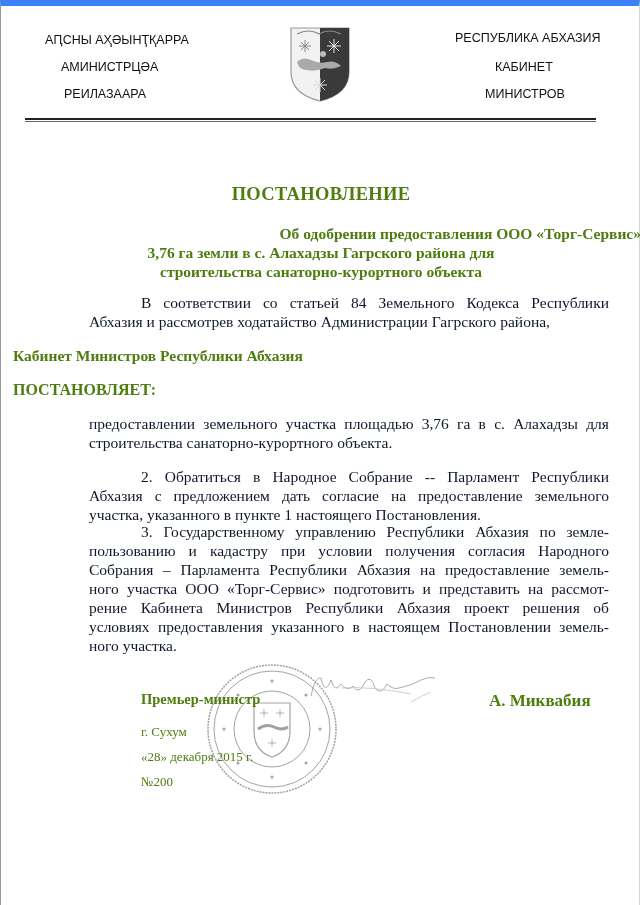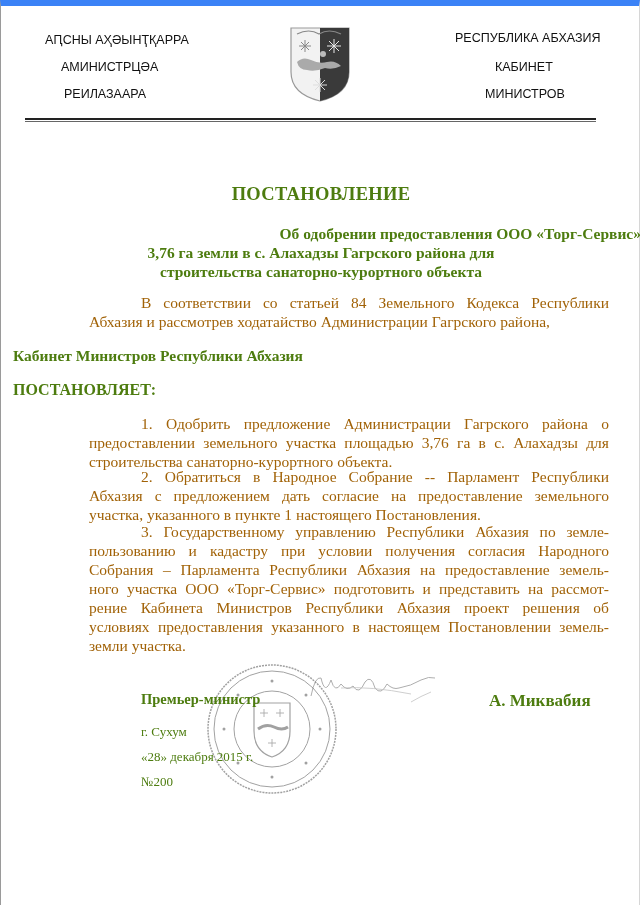--- a/index.html
+++ b/index.html
@@ -7,21 +7,21 @@
     .page {
       position: absolute; left: 0; top: 0; width: 638px; height: 903px;
       border-left: 1px solid #9a9a9a; border-top: 6px solid #3b82f6; border-right: 1px solid #d6d6d6;
       background: #fff;
     }
     .hdr { position: absolute; font-family: "Liberation Sans", sans-serif; font-size: 12.5px; color: #111; white-space: nowrap; }
     .rule { position: absolute; left: 24px; width: 571px; background: #222; }
     .serif { font-family: "Liberation Serif", serif; color: #4d7c0f; position: absolute; white-space: nowrap; }
     .title { left: 0; width: 640px; text-align: center; font-weight: bold; font-size: 18.5px; top: 178px; letter-spacing: 0.3px; }
     .subject { left: 0; width: 640px; text-align: center; font-weight: bold; font-size: 15.5px; line-height: 19px; }
-    .para { position: absolute; left: 88px; width: 520px; font-family: "Liberation Serif", serif; font-size: 15.5px; line-height: 19px; color: #a16207; text-align: justify; }
+    .para { position: absolute; left: 88px; width: 520px; font-family: "Liberation Serif", serif; font-size: 15.5px; line-height: 19px; color: #0f172a; text-align: justify; }
     .para .ln { display: block; white-space: nowrap; text-align: justify; text-align-last: justify; }
     .para .ln.last { text-align-last: left; }
     .ind { padding-left: 52px; }
     .center-bold { left: 12px; width: 640px; font-weight: bold; font-size: 15.5px; }
     .sig { font-size: 14px; }
     .small { font-size: 13px; }
     .stamp { position: absolute; left: 205px; top: 657px; width: 132px; height: 132px; opacity: 0.55; }
     .signature { position: absolute; left: 300px; top: 660px; width: 140px; height: 45px; opacity: 0.6; }
     .emblem { position: absolute; left: 288px; top: 20px; width: 62px; height: 76px; }
   </style>
@@ -78,39 +78,38 @@
   <div class="para" style="top:287px;">
     <span class="ln ind">В соответствии со статьей 84 Земельного Кодекса Республики</span>
     <span class="ln last">Абхазия и рассмотрев ходатайство Администрации Гагрского района,</span>
   </div>
 
   <div class="serif center-bold" style="top:341px;">Кабинет Министров Республики Абхазия</div>
 
   <div class="serif center-bold" style="top:375px; font-size:16px;">ПОСТАНОВЛЯЕТ:</div>
 
   <div class="para" style="top:408px;">
-    <span class="ln ind">1. Одобрить предложение Администрации Гагрского района о</span>
     <span class="ln">предоставлении земельного участка площадью 3,76 га в с. Алахадзы для</span>
     <span class="ln last">строительства санаторно-курортного объекта.</span>
   </div>
 
   <div class="para" style="top:461px;">
     <span class="ln ind">2. Обратиться в Народное Собрание -- Парламент Республики</span>
     <span class="ln">Абхазия с предложением дать согласие на предоставление земельного</span>
     <span class="ln last">участка, указанного в пункте 1 настоящего Постановления.</span>
   </div>
 
   <div class="para" style="top:516px;">
     <span class="ln ind">3. Государственному управлению Республики Абхазия по земле-</span>
     <span class="ln">пользованию и кадастру при условии получения согласия Народного</span>
     <span class="ln">Собрания – Парламента Республики Абхазия на предоставление земель-</span>
     <span class="ln">ного участка ООО «Торг-Сервис» подготовить и представить на рассмот-</span>
     <span class="ln">рение Кабинета Министров Республики Абхазия проект решения об</span>
     <span class="ln">условиях предоставления указанного в настоящем Постановлении земель-</span>
-    <span class="ln last">земли участка.</span>
+    <span class="ln last">ного участка.</span>
   </div>
 
   <div class="stamp">
     <svg width="132" height="132" viewBox="0 0 132 132">
       <circle cx="66" cy="66" r="64" fill="none" stroke="#555" stroke-width="1.5" stroke-dasharray="2 1"></circle>
       <circle cx="66" cy="66" r="58" fill="none" stroke="#555" stroke-width="1"></circle>
       <circle cx="66" cy="66" r="38" fill="none" stroke="#555" stroke-width="1"></circle>
       <path d="M48,40 L84,40 L84,68 Q84,88 66,94 Q48,88 48,68 Z" fill="none" stroke="#555" stroke-width="1.2"></path>
       <path d="M52,66 Q60,60 68,64 Q76,68 82,64" fill="none" stroke="#555" stroke-width="3"></path>
       <g stroke="#555" stroke-width="0.8">

